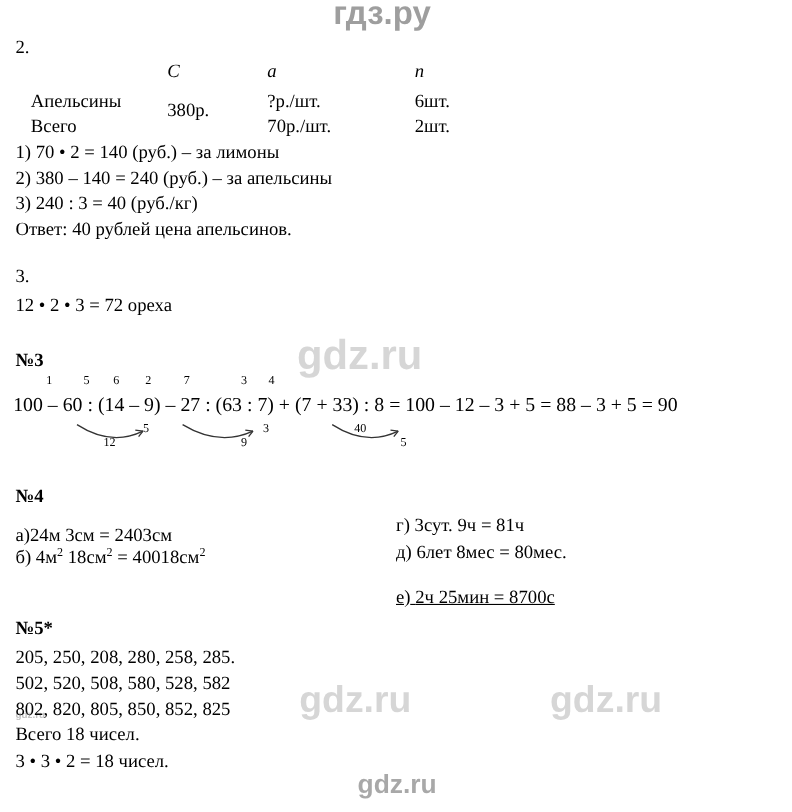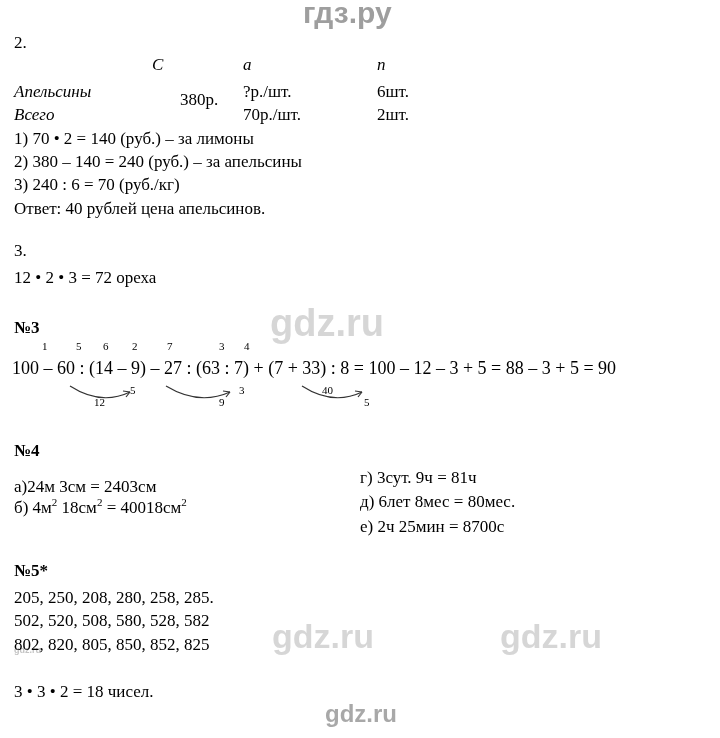--- a/index.html
+++ b/index.html
@@ -82,21 +82,21 @@
   .t2-head {
     position: absolute;
     top: 55px;
     font-style: italic;
     font-size: 17px;
   }
   .t2-row {
     position: absolute;
     font-size: 17px;
   }
-  .col-name { left: 14px; font-style: italic; }
+  .col-name { left: 28px; }
   .col-c { left: 152px; }
   .col-a { left: 243px; }
   .col-n { left: 377px; }
 
   
   .expr-wrap {
     position: absolute;
     top: 340px;
     left: 12px;
     width: 700px;
@@ -135,31 +135,31 @@
   <div class="wm wm-bottom">gdz.ru</div>
   <div class="wm wm-small">gdz.ru</div>
 
   <div class="blk" style="top:32px;left:14px;">2.</div>
 
   <div class="t2-head col-c">C</div>
   <div class="t2-head col-a">a</div>
   <div class="t2-head col-n">n</div>
 
   <div class="t2-row col-name" style="top:82px;">Апельсины</div>
-  <div class="t2-row col-c" style="top:90px;margin-left:28px;">380р.</div>
+  <div class="t2-row col-c" style="top:90px;">380р.</div>
   <div class="t2-row col-a" style="top:82px;font-family:Liberation Serif, serif;">?р./шт.</div>
   <div class="t2-row col-n" style="top:82px;text-align:right;">6шт.</div>
 
   <div class="t2-row col-name" style="top:105px;">Всего</div>
   <div class="t2-row col-a" style="top:105px;">70р./шт.</div>
   <div class="t2-row col-n" style="top:105px;">2шт.</div>
 
   <div class="blk" style="top:128px;left:14px;">1) 70 • 2 = 140 (руб.) – за лимоны</div>
   <div class="blk" style="top:151px;left:14px;">2) 380 – 140 = 240 (руб.) – за апельсины</div>
-  <div class="blk" style="top:174px;left:14px;">3) 240 : 6 = 70 (руб./кг)</div>
+  <div class="blk" style="top:174px;left:14px;">3) 240 : 3 = 40 (руб./кг)</div>
   <div class="blk" style="top:198px;left:14px;">Ответ: 40 рублей цена апельсинов.</div>
 
   <div class="blk" style="top:240px;left:14px;">3.</div>
   <div class="blk" style="top:267px;left:14px;">12 • 2 • 3 = 72 ореха</div>
 
   <div class="blk bold" style="top:317px;left:14px;font-size:17px;">№3</div>
 
   <div class="expr-wrap">
 
     <div class="step-top" style="left:30px;">1</div>
@@ -212,24 +212,25 @@
 
 
   <div class="blk" style="top:467px;left:360px;">
     <span>г)</span>
     <span>3сут. 9ч = 81ч</span>
   </div>
   <div class="blk" style="top:491px;left:360px;">
     <span>д)</span>
     <span>6лет 8мес = 80мес.</span>
   </div>
-  <div class="blk" style="top:516px;left:360px;">
+  <div class="blk" style="top:532px;left:360px;text-decoration:underline;">
     <span>е)</span>
     <span>2ч 25мин = 8700с</span>
   </div>
 
   <div class="blk bold" style="top:560px;left:14px;">№5*</div>
   <div class="blk" style="top:587px;left:14px;">205, 250, 208, 280, 258, 285.</div>
   <div class="blk" style="top:610px;left:14px;">502, 520, 508, 580, 528, 582</div>
   <div class="blk" style="top:634px;left:14px;">802, 820, 805, 850, 852, 825</div>
+  <div class="blk" style="top:657px;left:14px;">Всего 18 чисел.</div>
   <div class="blk" style="top:681px;left:14px;">3 • 3 • 2 = 18 чисел.</div>
 
 </div>
 
 </body></html>

